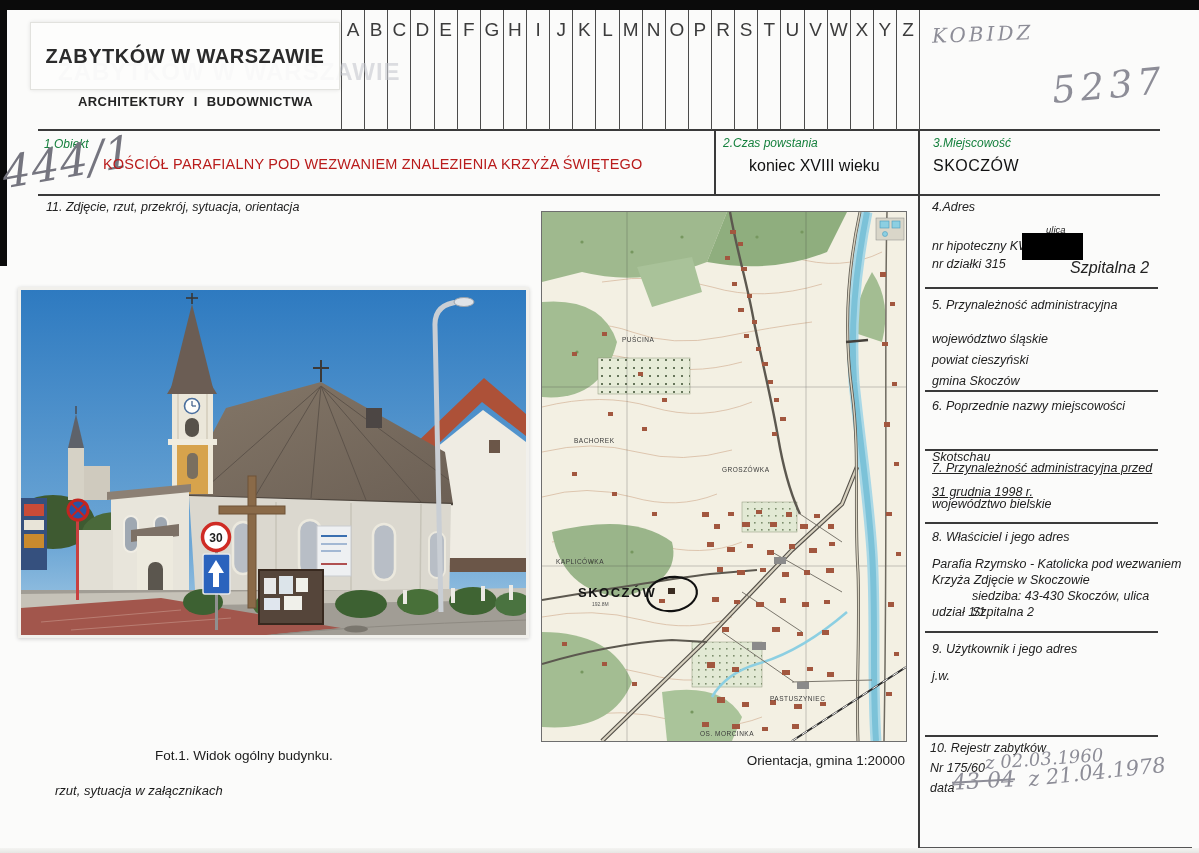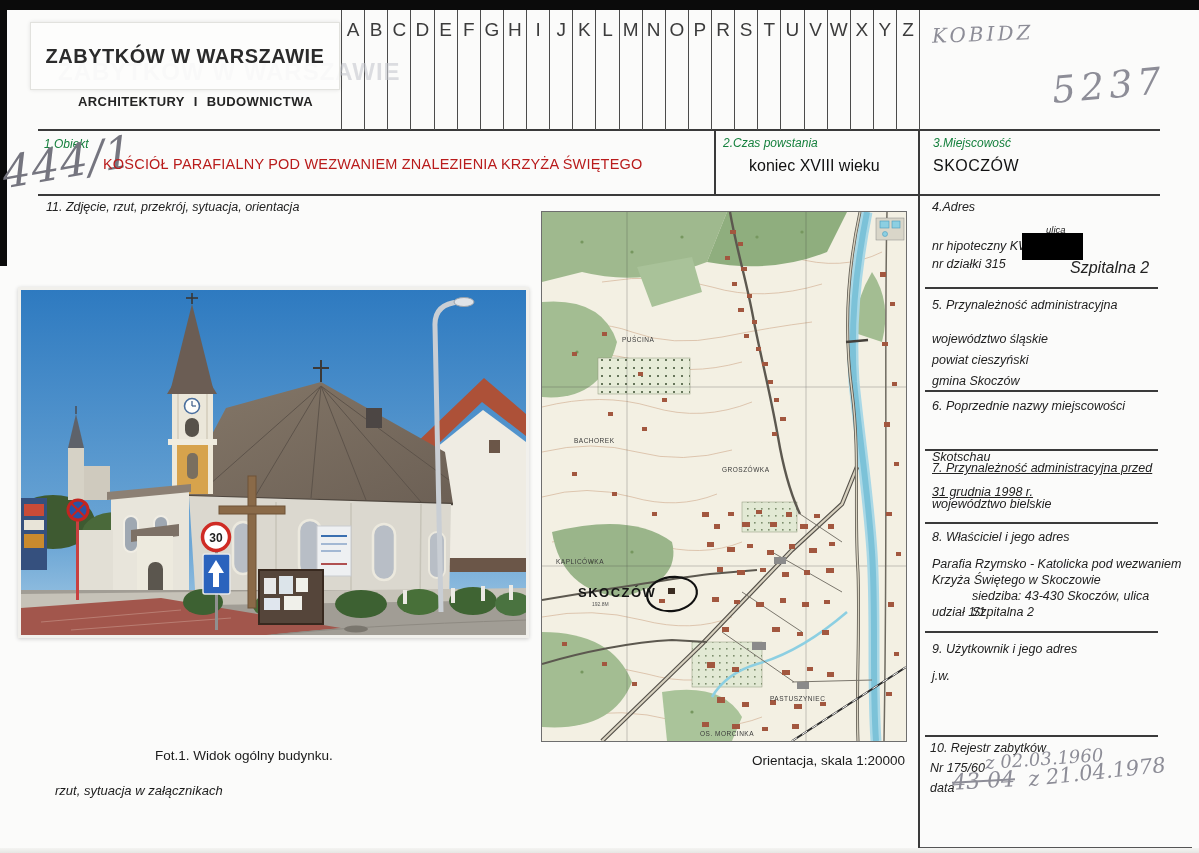--- a/index.html
+++ b/index.html
@@ -455,21 +455,21 @@
     <text x="14" y="352">KAPLICÓWKA</text>
     <text x="228" y="489">PASTUSZYNIEC</text>
     <text x="158" y="524">OS. MORCINKA</text>
   </g>
   <text x="36" y="385" font-size="13" font-weight="bold" letter-spacing="1.5" fill="#141414">SKOCZÓW</text>
   <text x="50" y="394" font-size="5" fill="#555">192.8M</text>
 </svg>
 </div>
 
 <div class="abs caption" style="left:155px;top:748px;">Fot.1. Widok ogólny budynku.</div>
-<div class="abs caption" style="left:640px;top:753px;width:265px;text-align:right;">Orientacja, skala 1:20000</div>
+<div class="abs caption" style="left:640px;top:753px;width:265px;text-align:right;">Orientacja, gmina 1:20000</div>
 <div class="abs caption" style="left:55px;top:783px;font-style:italic;font-size:13px;">rzut, sytuacja w załącznikach</div>
 
 <div class="abs hline" style="left:925px;top:287px;width:233px;"></div>
 <div class="abs hline" style="left:925px;top:390px;width:233px;"></div>
 <div class="abs hline" style="left:925px;top:449px;width:233px;"></div>
 <div class="abs hline" style="left:925px;top:522px;width:233px;"></div>
 <div class="abs hline" style="left:925px;top:631px;width:233px;"></div>
 <div class="abs hline" style="left:925px;top:735px;width:233px;"></div>
 <div class="abs hline" style="left:920px;top:847px;width:272px;background:#555;"></div>
 
@@ -486,21 +486,21 @@
 <div class="abs ital" style="left:932px;top:373px;">gmina Skoczów</div>
 
 <div class="abs lbl-sm" style="left:932px;top:399px;">6. Poprzednie nazwy miejscowości</div>
 <div class="abs ital" style="left:932px;top:449px;">Skotschau</div>
 
 <div class="abs lbl-sm" style="left:932px;top:456px;width:228px;line-height:24px;white-space:normal;text-decoration:underline;">7. Przynależność administracyjna przed 31 grudnia 1998 r.</div>
 <div class="abs ital" style="left:932px;top:496px;">województwo bielskie</div>
 
 <div class="abs lbl-sm" style="left:932px;top:530px;">8. Właściciel i jego adres</div>
 <div class="abs ital" style="left:932px;top:556px;text-align:center;">Parafia Rzymsko - Katolicka pod wezwaniem</div>
-<div class="abs ital" style="left:932px;top:572px;">Krzyża Świętego w Skoczowie</div>
+<div class="abs ital" style="left:932px;top:572px;">Krzyża Zdjęcie w Skoczowie</div>
 <div class="abs ital" style="left:932px;top:588px;margin-left:40px;">siedziba: 43-430 Skoczów, ulica Szpitalna 2</div>
 <div class="abs ital" style="left:932px;top:604px;">udział 1/1</div>
 
 <div class="abs lbl-sm" style="left:932px;top:642px;">9. Użytkownik i jego adres</div>
 <div class="abs ital" style="left:932px;top:668px;">j.w.</div>
 
 <div class="abs lbl-sm" style="left:930px;top:741px;">10. Rejestr zabytków</div>
 <div class="abs ital" style="left:930px;top:760px;">Nr 175/60</div>
 <div class="abs ital" style="left:930px;top:780px;">data</div>
 <div class="abs pencil" style="left:985px;top:748px;font-size:18px;transform:rotate(-4deg);">z 02.03.1960</div>

